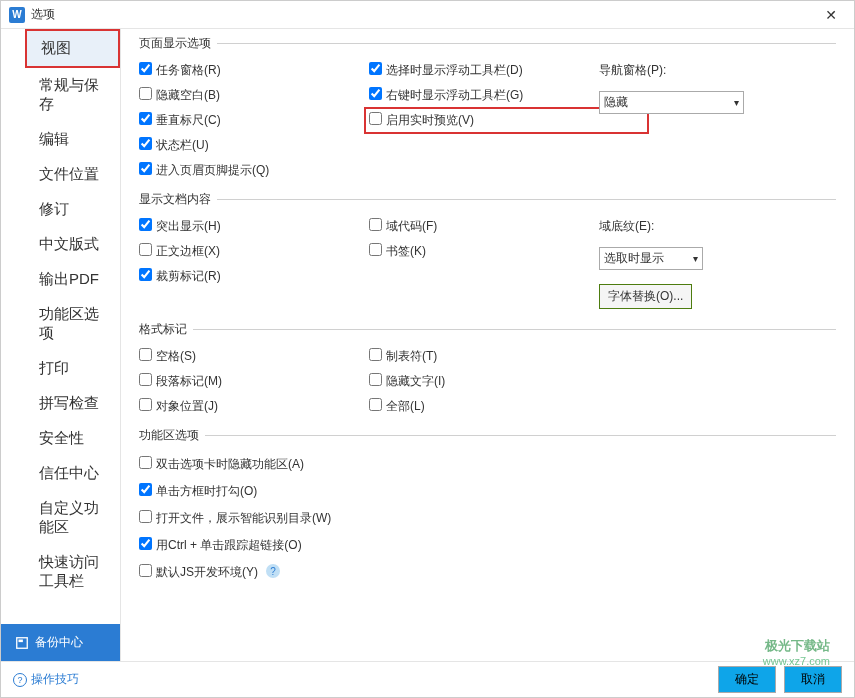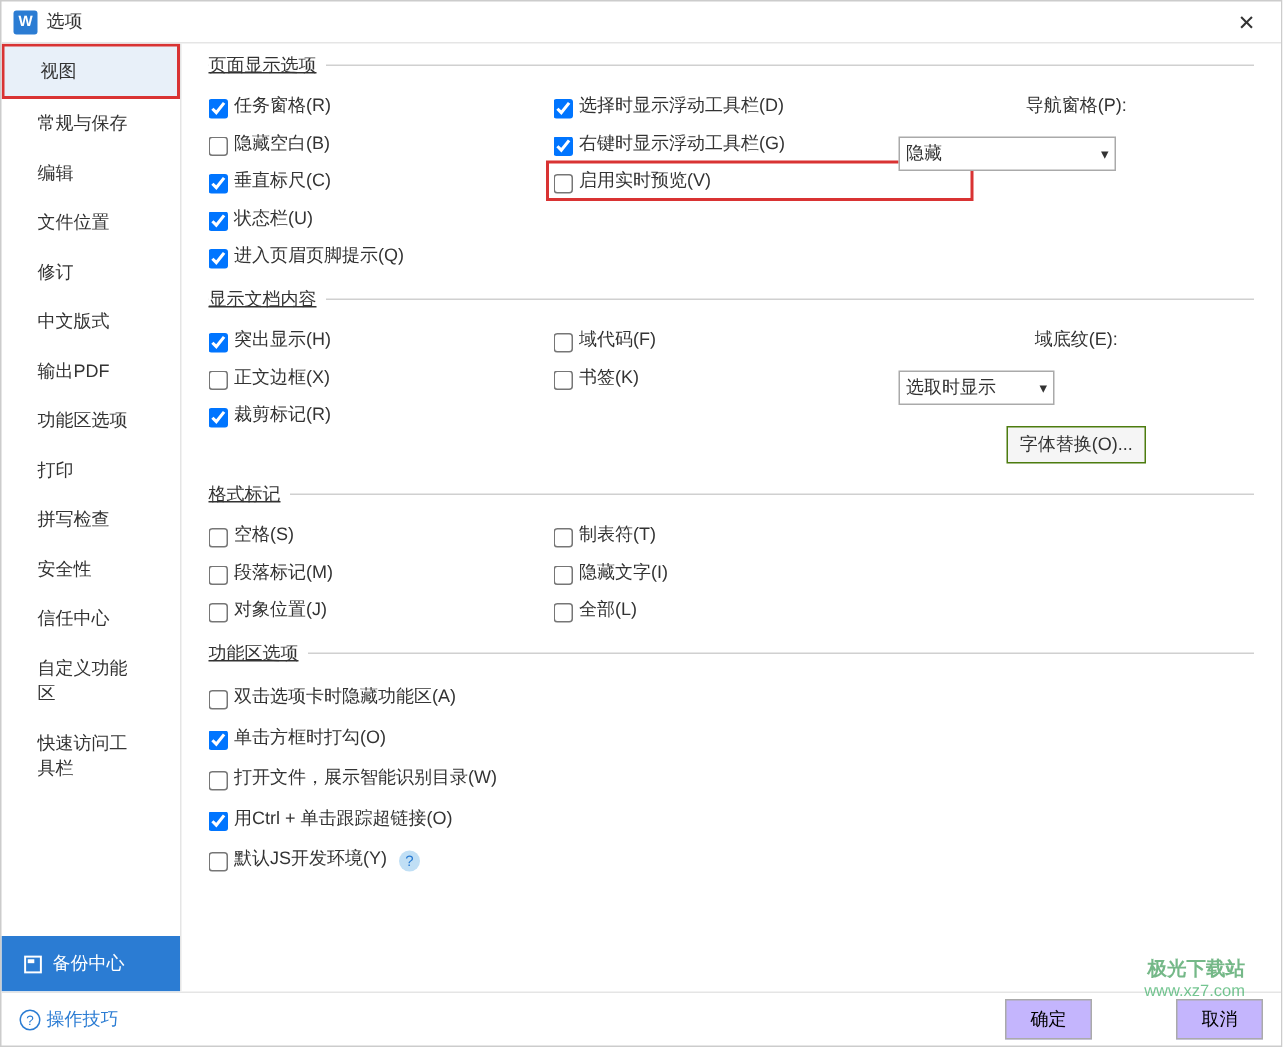--- a/index.html
+++ b/index.html
@@ -5,46 +5,46 @@
 * { box-sizing: border-box; margin: 0; padding: 0; }
 body { font-family: "Microsoft YaHei", sans-serif; font-size: 12px; color: #333; background: #fff; }
 .window { width: 855px; height: 698px; border: 1px solid #ccc; position: relative; display: flex; flex-direction: column; }
 .titlebar { height: 28px; display: flex; align-items: center; padding: 0 8px; border-bottom: 1px solid #e5e5e5; }
 .titlebar .app-icon { width: 16px; height: 16px; background: #2b7cd3; border-radius: 2px; margin-right: 6px; display: inline-flex; align-items: center; justify-content: center; color: #fff; font-size: 10px; font-weight: bold; }
 .titlebar .title { flex: 1; }
 .titlebar .close { width: 30px; text-align: center; font-size: 14px; cursor: pointer; }
 .body { flex: 1; display: flex; overflow: hidden; }
 .sidebar { width: 120px; border-right: 1px solid #e5e5e5; display: flex; flex-direction: column; }
 .sidebar-items { flex: 1; overflow-y: auto; }
-.sidebar-item { padding: 8px 24px; cursor: pointer; font-size: 12px; }
+.sidebar-item { padding: 8px 14px; cursor: pointer; font-size: 15px; margin-left: 24px; }
 .sidebar-item.active { background: #e8f0f9; }
 .sidebar-item.highlighted { border: 2px solid #d93333; }
 .backup-center { background: #2b7cd3; color: #fff; padding: 10px 14px; display: flex; align-items: center; gap: 6px; cursor: pointer; }
 .backup-icon { width: 14px; height: 14px; display: inline-block; }
 .content { flex: 1; padding: 6px 18px 0 18px; overflow-y: auto; position: relative; }
 fieldset { border: none; border-top: 1px solid #d0d0d0; margin-bottom: 8px; padding-top: 6px; }
-legend { padding: 0 6px 0 0; color: #333; background: #fff; font-size: 12px; text-decoration: underline; }
+legend { padding: 0 6px 0 0; color: #333; background: #fff; font-size: 12px; }
 .row { display: flex; }
 .col { display: flex; flex-direction: column; gap: 8px; padding: 4px 0; }
 .col1 { width: 230px; }
 .col2 { width: 230px; }
-.col3 { flex: 1; text-align: center; }
-.chk { display: flex; align-items: flex-end; gap: 4px; cursor: pointer; }
+.col3 { flex: 1; }
+.chk { display: flex; align-items: flex-start; gap: 4px; cursor: pointer; }
 .chk input { cursor: pointer; }
 .highlighted-chk { border: 2px solid #d93333; padding: 3px 48px 3px 3px; margin: -5px -50px -5px -5px; }
 .label-top { margin-bottom: 4px; display: block; }
 .dropdown { border: 1px solid #aaa; padding: 2px 4px; display: flex; align-items: center; justify-content: space-between; width: 145px; cursor: pointer; background: #fff; }
 .dropdown .arrow { font-size: 10px; }
 .btn-small { border: 1px solid #4d7c0f; padding: 3px 8px; background: #f5f5f5; cursor: pointer; display: inline-block; }
 .help-icon { display: inline-flex; width: 14px; height: 14px; border-radius: 50%; background: #c0dff5; color: #2b7cd3; align-items: center; justify-content: center; font-size: 10px; margin-left: 4px; }
 .footer { height: 36px; border-top: 1px solid #e5e5e5; display: flex; align-items: center; padding: 0 12px; }
 .footer-left { display: flex; align-items: center; gap: 4px; color: #2b7cd3; cursor: pointer; }
 .footer-left .q-icon { width: 14px; height: 14px; border: 1px solid #2b7cd3; border-radius: 50%; display: inline-flex; align-items: center; justify-content: center; font-size: 9px; }
 .footer-right { margin-left: auto; display: flex; gap: 8px; }
-.btn { border: 1px solid #aaa; padding: 4px 16px; background: #c4b5fd; cursor: pointer; font-size: 12px; margin-left: 48px; }
+.btn { border: 1px solid #aaa; padding: 4px 16px; background: #0ea5e9; cursor: pointer; font-size: 12px; }
 .watermark { position: absolute; right: 24px; bottom: 30px; text-align: right; font-size: 13px; opacity: 0.6; pointer-events: none; }
 .watermark .l1 { color: #1a8a3a; font-weight: bold; }
 .watermark .l2 { color: #1aa04a; font-size: 11px; }
 </style>
 </head>
 <body>
 
 <div class="window">
   <div class="titlebar">
     <span class="app-icon">W</span>

